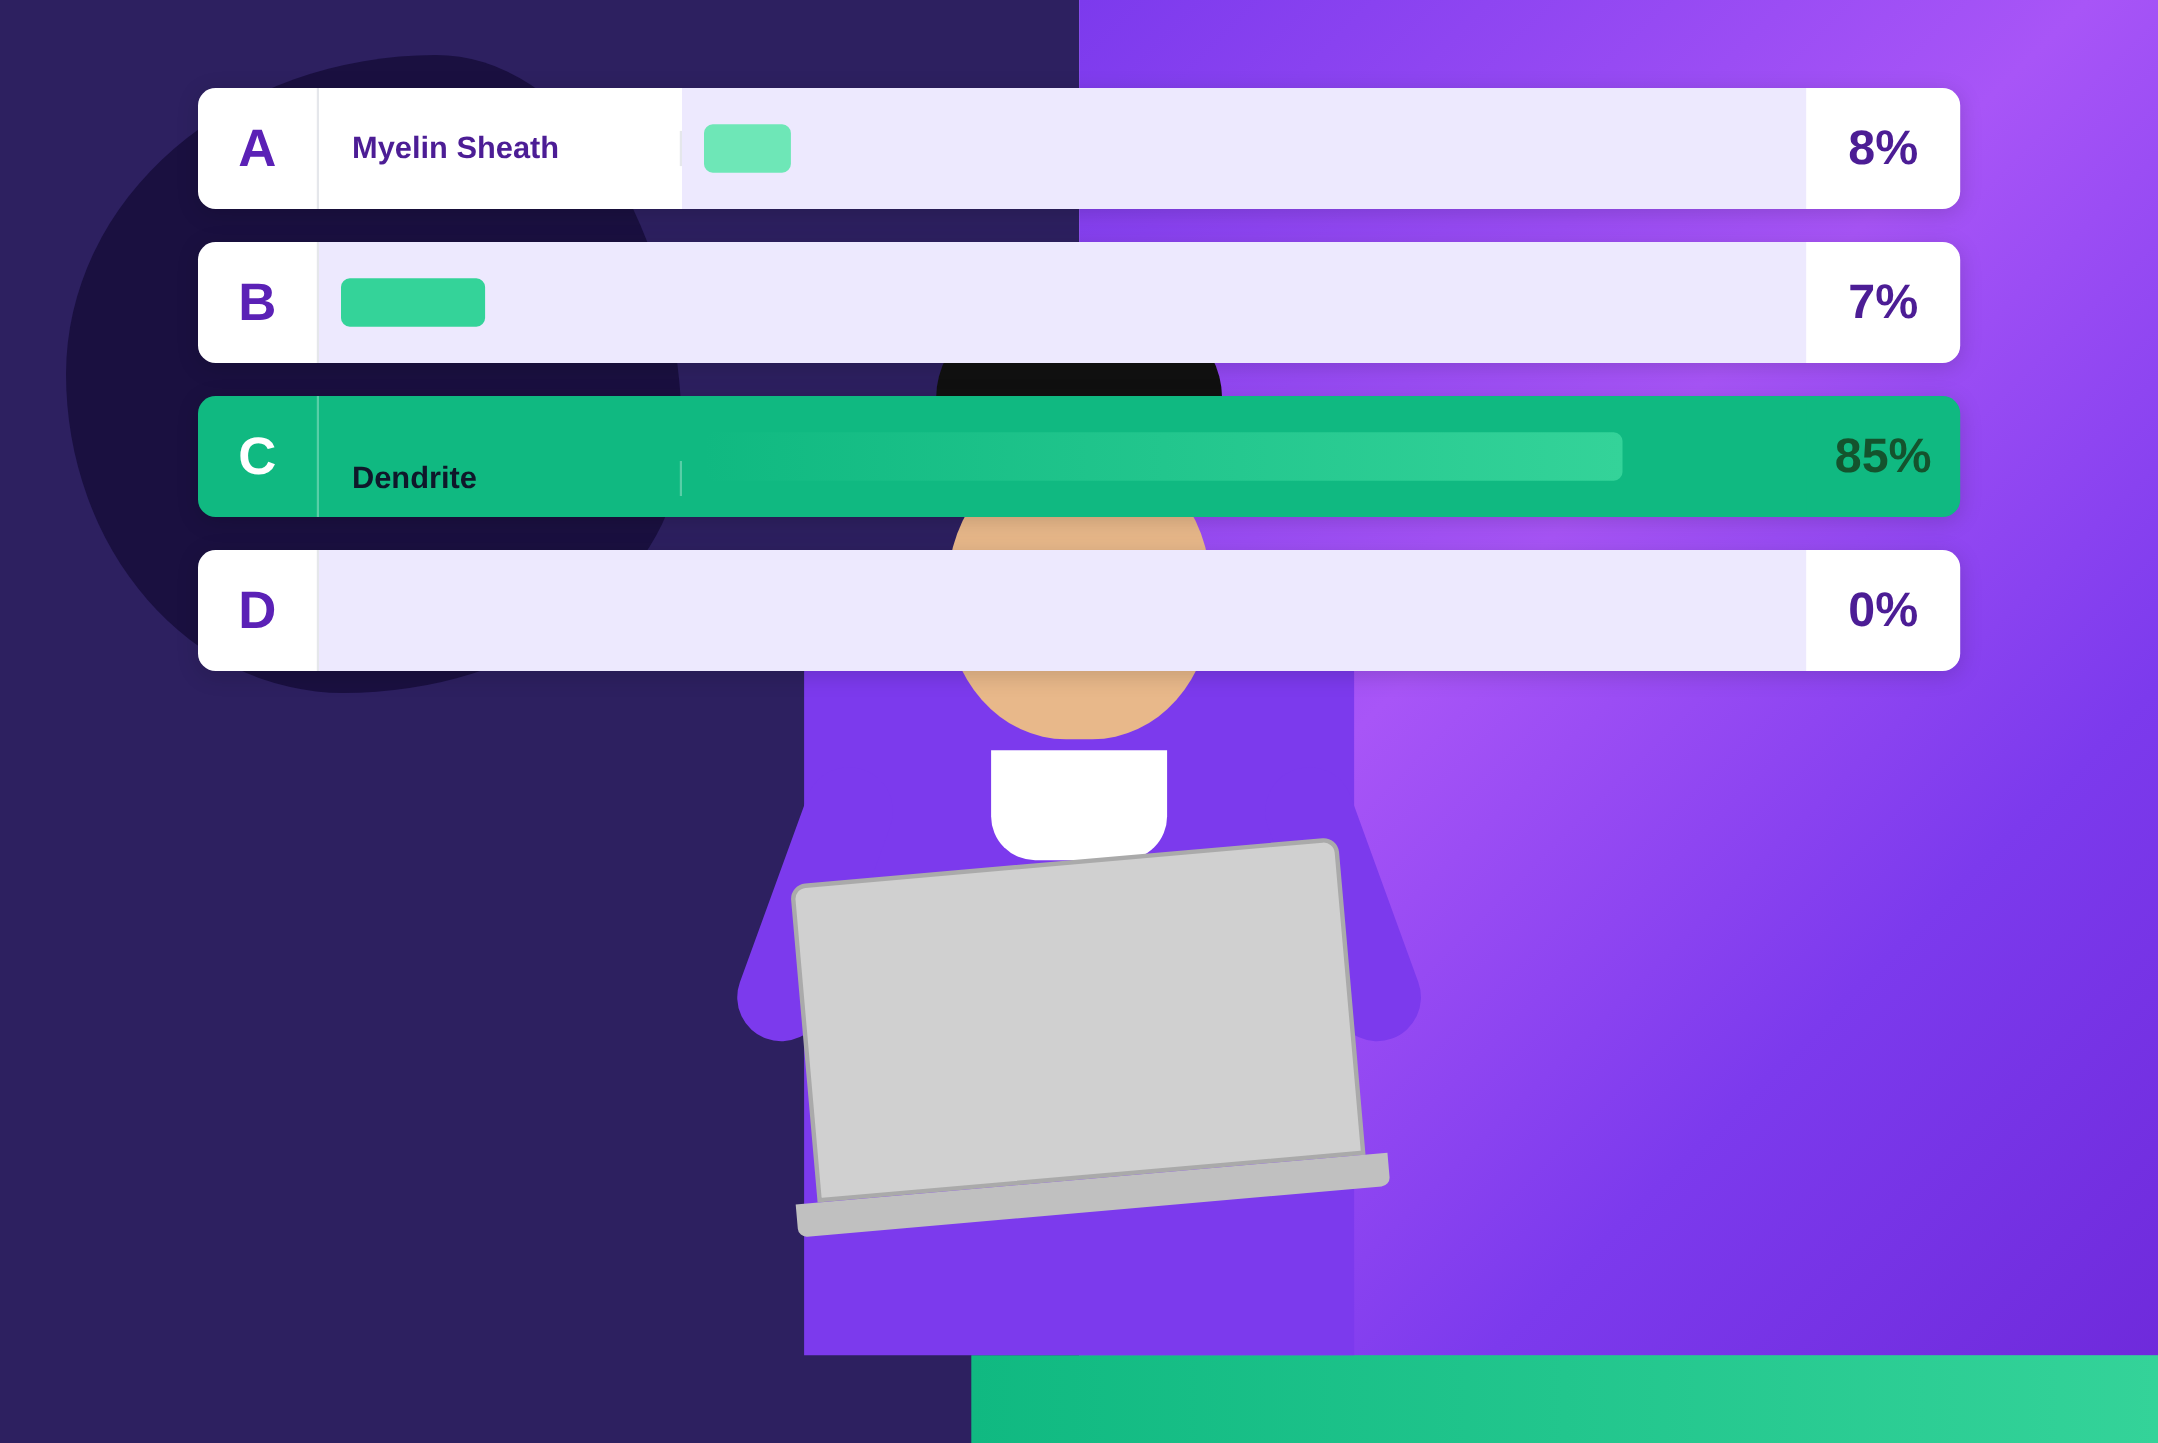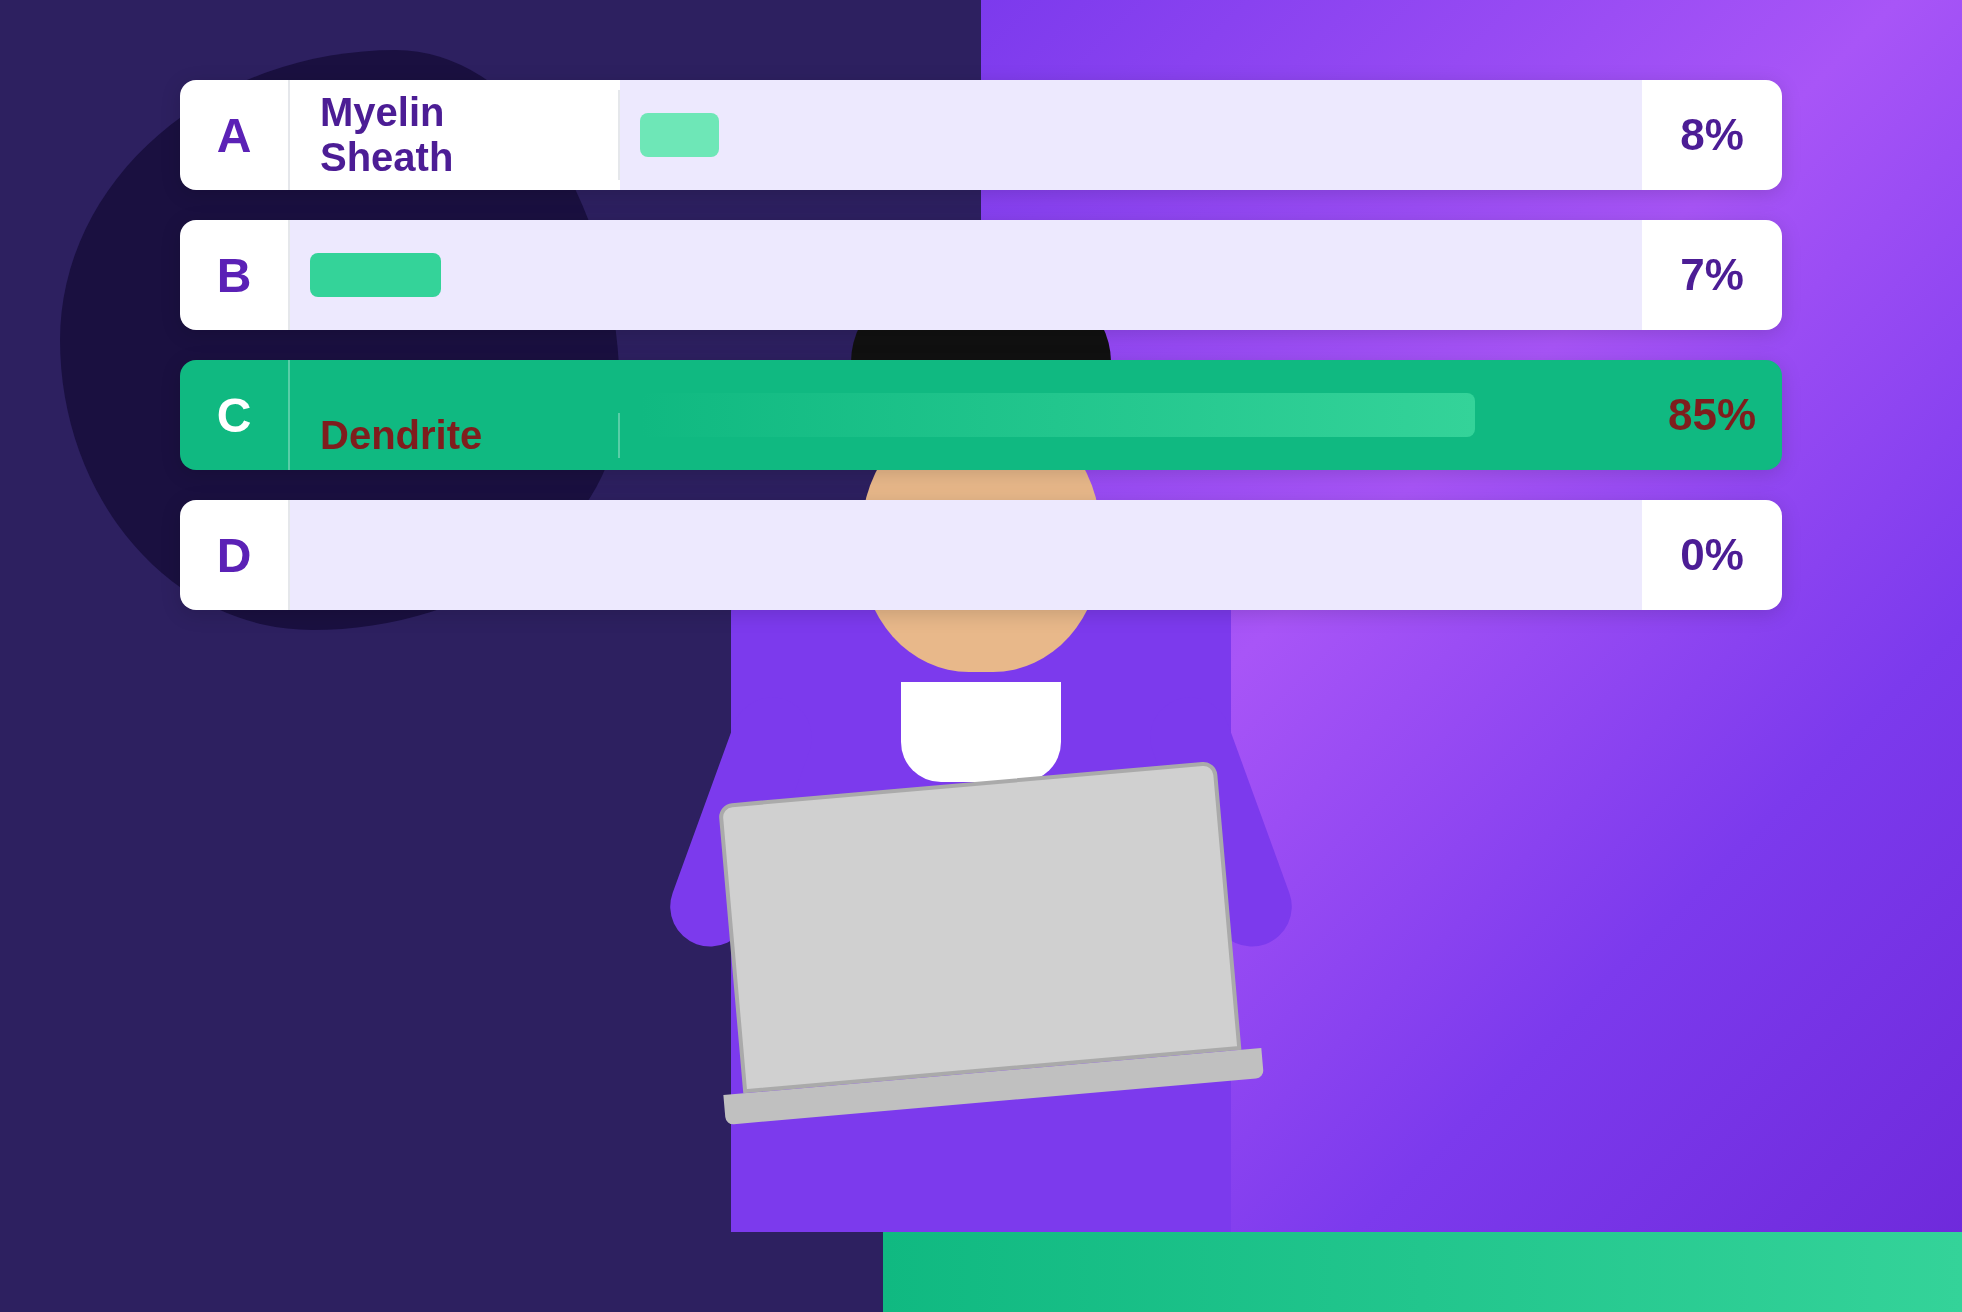--- a/index.html
+++ b/index.html
@@ -93,28 +93,28 @@
 
     .option-row.selected .option-letter {
       color: white;
       border-right-color: rgba(255,255,255,0.3);
     }
 
     .option-text {
       width: 330px;
       min-width: 330px;
       padding: 0 30px;
-      font-size: 40px;
+      font-size: 28px;
       font-weight: 600;
       color: #4c1d95;
       border-right: 2px solid #e5e7eb;
     }
 
     .option-row.selected .option-text {
-      color: #7f1d1d;
+      color: #0f172a;
       border-right-color: rgba(255,255,255,0.3);
       margin-top: 40px;
     }
 
     .option-bar-container {
       flex: 1;
       height: 100%;
       background: #ede9fe;
       position: relative;
       display: flex;
@@ -155,21 +155,21 @@
       width: 140px;
       min-width: 140px;
       text-align: center;
       font-size: 44px;
       font-weight: bold;
       color: #4c1d95;
       padding: 0 20px;
     }
 
     .option-row.selected .option-percentage {
-      color: #7f1d1d;
+      color: #14532d;
     }
 
     
     .person-wrapper {
       position: absolute;
       bottom: 80px;
       left: 50%;
       transform: translateX(-50%);
       z-index: 15;
       width: 600px;

